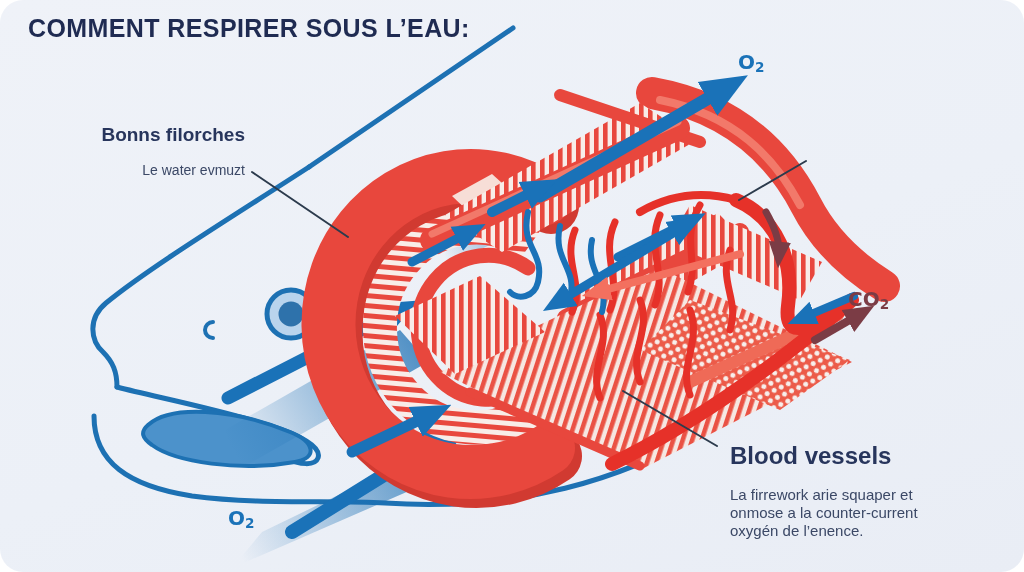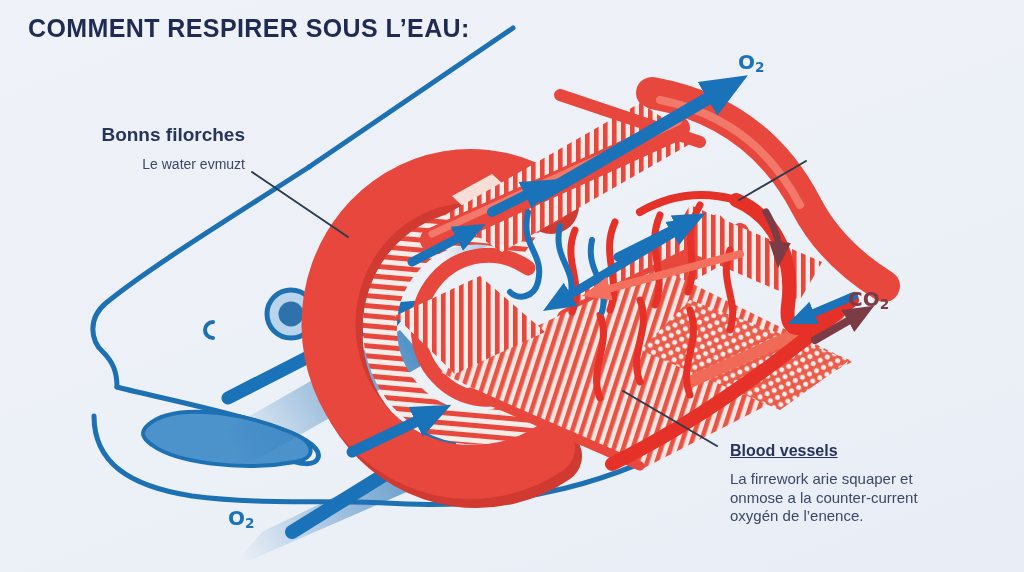--- a/index.html
+++ b/index.html
@@ -1,28 +1,29 @@
 <!DOCTYPE html>
 <html><head>
 <meta charset="utf-8">
 <style>
   html,body{margin:0;padding:0;}
   #stage{
     position:relative;width:1024px;height:572px;overflow:hidden;
     background:linear-gradient(160deg,#eff2f8 0%,#ecf0f7 55%,#e9edf5 100%);
     font-family:"Liberation Sans",sans-serif;
+    border-radius:23px;
   }
   #stage svg{position:absolute;left:0;top:0;}
   .overlay{position:absolute;}
   .title{
     color:#1f2b52;font-weight:800;font-size:25px;line-height:1.16;
     letter-spacing:.4px;
   }
   .callout .hd{color:#27355c;font-weight:700;font-size:19px;line-height:1.15;}
-  .callout .tx{color:#3b4866;font-weight:400;font-size:14px;line-height:1.22;margin-top:10px;}
+  .callout .tx{color:#3b4866;font-weight:400;font-size:14px;line-height:1.22;margin-top:16px;}
   .callout .tx span{display:block;}
   .mol{font-family:"DejaVu Sans","Liberation Sans",sans-serif;font-weight:800;font-size:20px;}
   .mol sub{font-size:.68em;vertical-align:-0.25em;font-weight:800;}
   .mol.blue{color:#1a72b8;}
   .mol.maroon{color:#7b3c45;}
   .right{text-align:right;}
 </style>
 </head>
 <body>
 
@@ -170,21 +171,21 @@
 
   <div class="overlay callout right" style="left:70px;top:124px;width:175px;">
     <div class="hd">Bonns filorches</div>
     <div class="tx">
       <span>Le water evmuzt</span>
     </div>
   </div>
 
 
   <div class="overlay callout" style="left:730px;top:442px;width:230px;">
-    <div class="hd" style="font-size:16px;text-decoration:underline;">Blood vessels</div>
+    <div class="hd" style="font-size:24px;">Blood vessels</div>
     <div class="tx" style="font-size:15px;">
       <span>La firrework arie squaper et</span>
       <span>onmose a la counter-current</span>
       <span>oxygén de l’enence.</span>
     </div>
   </div>
 
   <div class="overlay mol blue" style="left:738px;top:50px;"><span>O</span><sub>2</sub></div>
 
   <div class="overlay mol maroon" style="left:848px;top:287px;"><span>CO</span><sub>2</sub></div>

